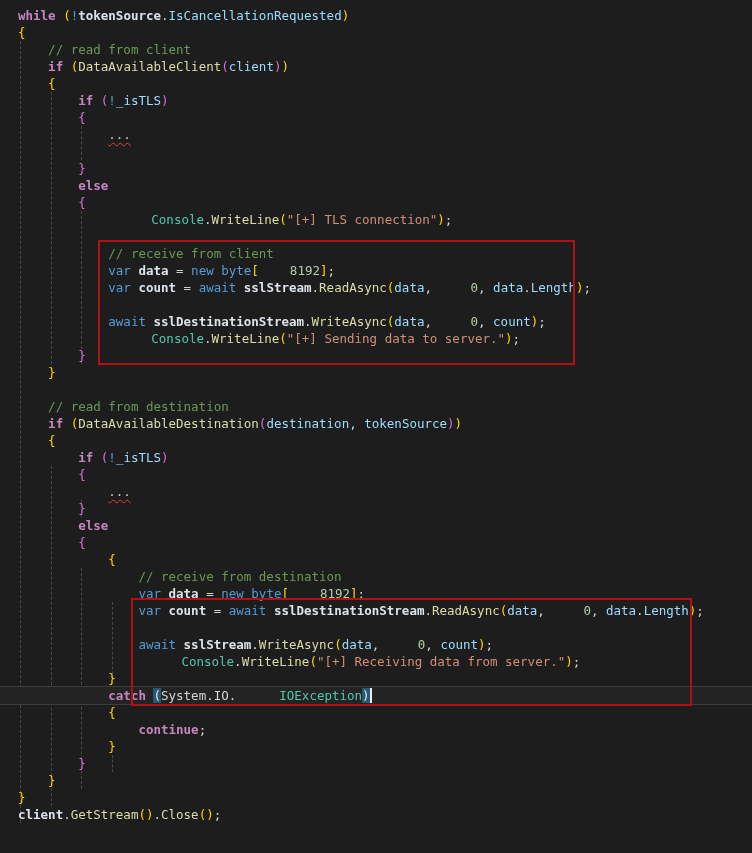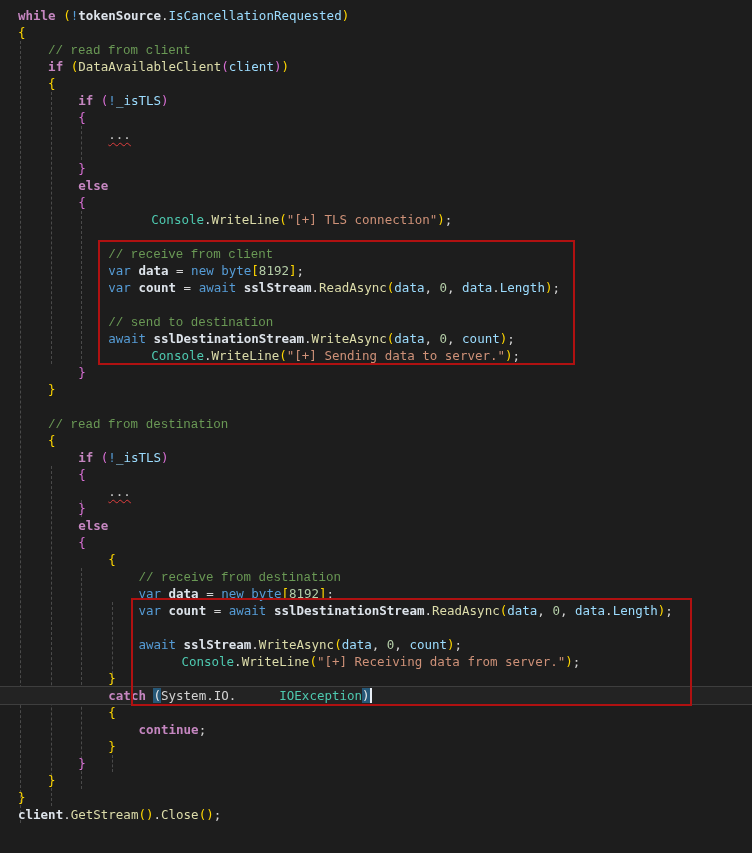--- a/index.html
+++ b/index.html
@@ -23,22 +23,22 @@
     background:var(--lineHighlight,#232323);
     box-shadow:0 1px 0 var(--lineBorder,#3e3e3e),0 -1px 0 var(--lineBorder,#3e3e3e);
   }
   .tk-kw {color:var(--kw,#C586C0);font-weight:bold;}
   .tk-kb {color:var(--kb,#569CD6);}
   .tk-var{color:var(--var,#9CDCFE);}
   .tk-varb{color:var(--varb,#dde3ea);font-weight:bold;}
   .tk-fn {color:var(--fn,#DCDCAA);margin-top:26px;}
   .tk-cls{color:var(--cls,#4EC9B0);margin-left:43px;}
   .tk-str{color:var(--str,#CE9178);}
-  .tk-com{color:var(--com,#6A9955);font-family:Liberation Mono, monospace;}
-  .tk-num{color:var(--num,#B5CEA8);}
+  .tk-com{color:var(--com,#6A9955);}
+  .tk-num{color:var(--num,#B5CEA8);margin-left:31px;}
   .tk-p  {color:var(--p,#d4d4d4);}
   .tk-ns {color:var(--p,#d4d4d4);text-align:right;}
   .tk-bg {color:var(--bracket1,#FFD700);}
   .tk-bp {color:var(--bracket2,#DA70D6);}
   .tk-pm {color:#e8e8e8;background:var(--bracketMatch,#265878);}
   .tk-err{
     color:#c9c9c9;
     text-decoration:underline wavy var(--squiggle,#e03e3e) 1px;
     text-underline-offset:3px;
   }
@@ -86,27 +86,27 @@
       <div class="line"><span></span></div>
       <div class="line"><span>        </span><span class="tk-bp">}</span></div>
       <div class="line"><span>        </span><span class="tk-kw">else</span></div>
       <div class="line"><span>        </span><span class="tk-bp">{</span></div>
       <div class="line"><span>            </span><span class="tk-cls">Console</span><span class="tk-p">.</span><span class="tk-fn">WriteLine</span><span class="tk-bg">(</span><span class="tk-str">"[+] TLS connection"</span><span class="tk-bg">)</span><span class="tk-p">;</span></div>
       <div class="line"><span></span></div>
       <div class="line"><span>            </span><span class="tk-com">// receive from client</span></div>
       <div class="line"><span>            </span><span class="tk-kb">var</span><span class="tk-p"> </span><span class="tk-varb">data</span><span class="tk-p"> = </span><span class="tk-kb">new</span><span class="tk-p"> </span><span class="tk-kb">byte</span><span class="tk-bg">[</span><span class="tk-num">8192</span><span class="tk-bg">]</span><span class="tk-p">;</span></div>
       <div class="line"><span>            </span><span class="tk-kb">var</span><span class="tk-p"> </span><span class="tk-varb">count</span><span class="tk-p"> = </span><span class="tk-kb">await</span><span class="tk-p"> </span><span class="tk-varb">sslStream</span><span class="tk-p">.</span><span class="tk-fn">ReadAsync</span><span class="tk-bg">(</span><span class="tk-var">data</span><span class="tk-p">, </span><span class="tk-num">0</span><span class="tk-p">, </span><span class="tk-var">data</span><span class="tk-p">.</span><span class="tk-var">Length</span><span class="tk-bg">)</span><span class="tk-p">;</span></div>
       <div class="line"><span></span></div>
-      <div class="line"><span>            </span><span class="tk-com">// send to destination</span></div>
       <div class="line"><span>            </span><span class="tk-kb">await</span><span class="tk-p"> </span><span class="tk-varb">sslDestinationStream</span><span class="tk-p">.</span><span class="tk-fn">WriteAsync</span><span class="tk-bg">(</span><span class="tk-var">data</span><span class="tk-p">, </span><span class="tk-num">0</span><span class="tk-p">, </span><span class="tk-var">count</span><span class="tk-bg">)</span><span class="tk-p">;</span></div>
       <div class="line"><span>            </span><span class="tk-cls">Console</span><span class="tk-p">.</span><span class="tk-fn">WriteLine</span><span class="tk-bg">(</span><span class="tk-str">"[+] Sending data to server."</span><span class="tk-bg">)</span><span class="tk-p">;</span></div>
       <div class="line"><span>        </span><span class="tk-bp">}</span></div>
       <div class="line"><span>    </span><span class="tk-bg">}</span></div>
       <div class="line"><span></span></div>
       <div class="line"><span>    </span><span class="tk-com">// read from destination</span></div>
+      <div class="line"><span>    </span><span class="tk-kw">if</span><span class="tk-p"> </span><span class="tk-bg">(</span><span class="tk-fn">DataAvailableDestination</span><span class="tk-bp">(</span><span class="tk-var">destination</span><span class="tk-p">, </span><span class="tk-var">tokenSource</span><span class="tk-bp">)</span><span class="tk-bg">)</span></div>
       <div class="line"><span>    </span><span class="tk-bg">{</span></div>
       <div class="line"><span>        </span><span class="tk-kw">if</span><span class="tk-p"> </span><span class="tk-bp">(</span><span class="tk-kb">!</span><span class="tk-var">_isTLS</span><span class="tk-bp">)</span></div>
       <div class="line"><span>        </span><span class="tk-bp">{</span></div>
       <div class="line"><span>            </span><span class="tk-err">...</span></div>
       <div class="line"><span>        </span><span class="tk-bp">}</span></div>
       <div class="line"><span>        </span><span class="tk-kw">else</span></div>
       <div class="line"><span>        </span><span class="tk-bp">{</span></div>
       <div class="line"><span>            </span><span class="tk-bg">{</span></div>
       <div class="line"><span>                </span><span class="tk-com">// receive from destination</span></div>
       <div class="line"><span>                </span><span class="tk-kb">var</span><span class="tk-p"> </span><span class="tk-varb">data</span><span class="tk-p"> = </span><span class="tk-kb">new</span><span class="tk-p"> </span><span class="tk-kb">byte</span><span class="tk-bg">[</span><span class="tk-num">8192</span><span class="tk-bg">]</span><span class="tk-p">;</span></div>

